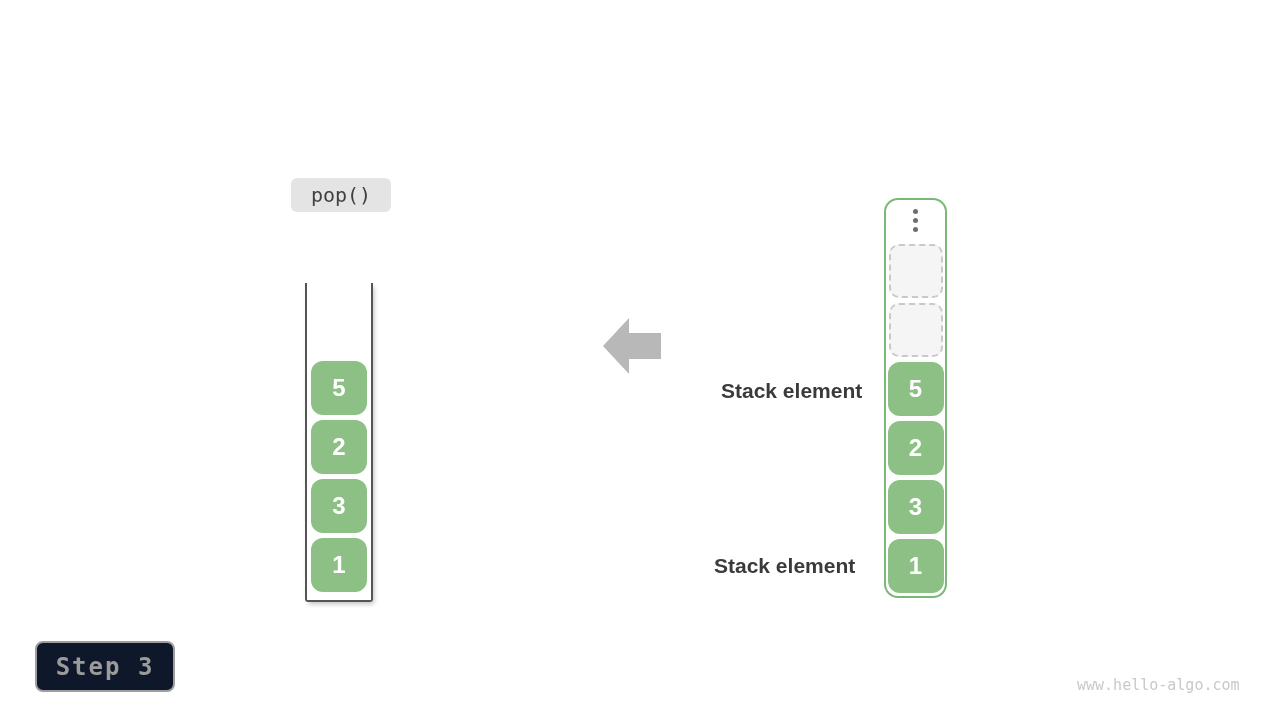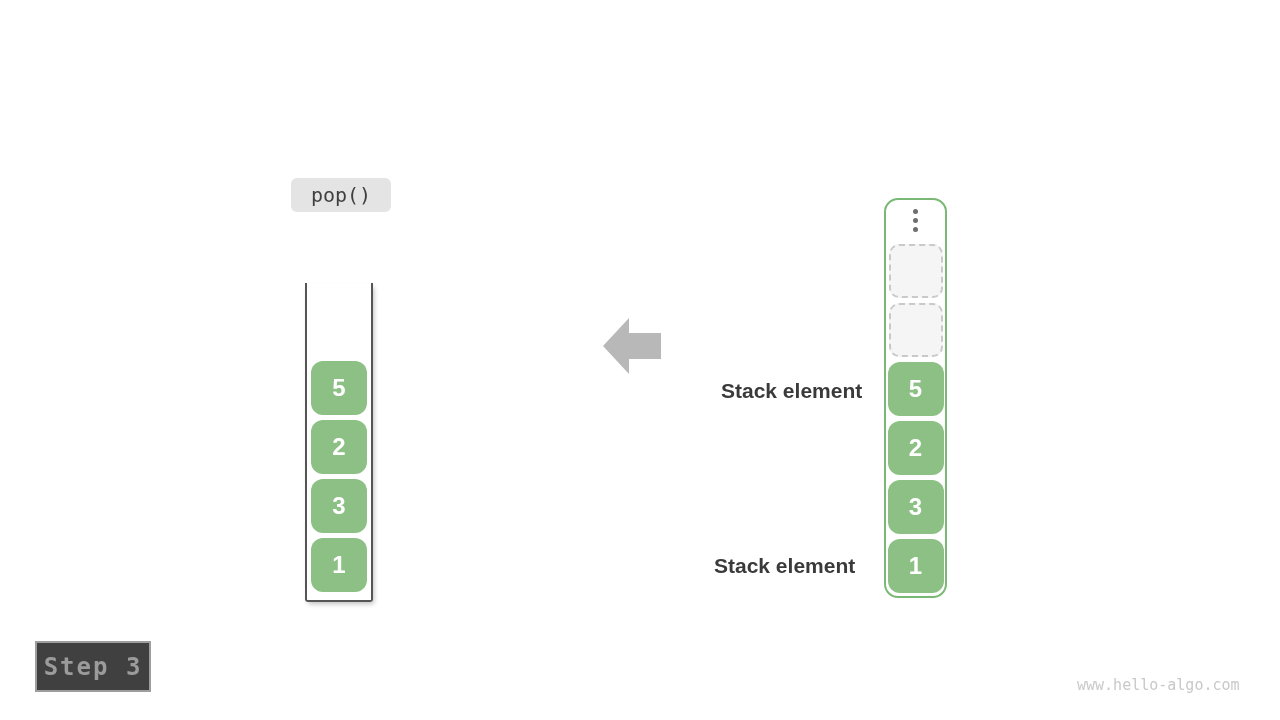--- a/index.html
+++ b/index.html
@@ -67,22 +67,22 @@
   
   .remove-box {
     position:absolute; left:970px; top:306px; width:294px; height:51px;
     background:#e3e3e3; border-radius:10px;
     display:flex; align-items:center; justify-content:center;
     font-size:22px; color:#3b3b3b; white-space:nowrap;
   }
 
   
   .step-box {
-    position:absolute; left:35px; top:641px; width:116px; height:51px;
-    background:#404040; border:2px solid #9e9e9e; border-radius:0;
+    position:absolute; left:35px; top:641px; width:140px; height:51px;
+    background:#0f172a; border:2px solid #9e9e9e; border-radius:8px;
     box-sizing:border-box;
     display:flex; align-items:center; justify-content:center;
     font-family:"DejaVu Sans Mono", monospace; font-weight:bold;
     font-size:24px; letter-spacing:2px; color:#9b9b9b;
   }
 
   
   .watermark {
     position:absolute; left:1077px; top:676px;
     font-family:"DejaVu Sans Mono", monospace; font-size:15px; color:#c9c9c9;

